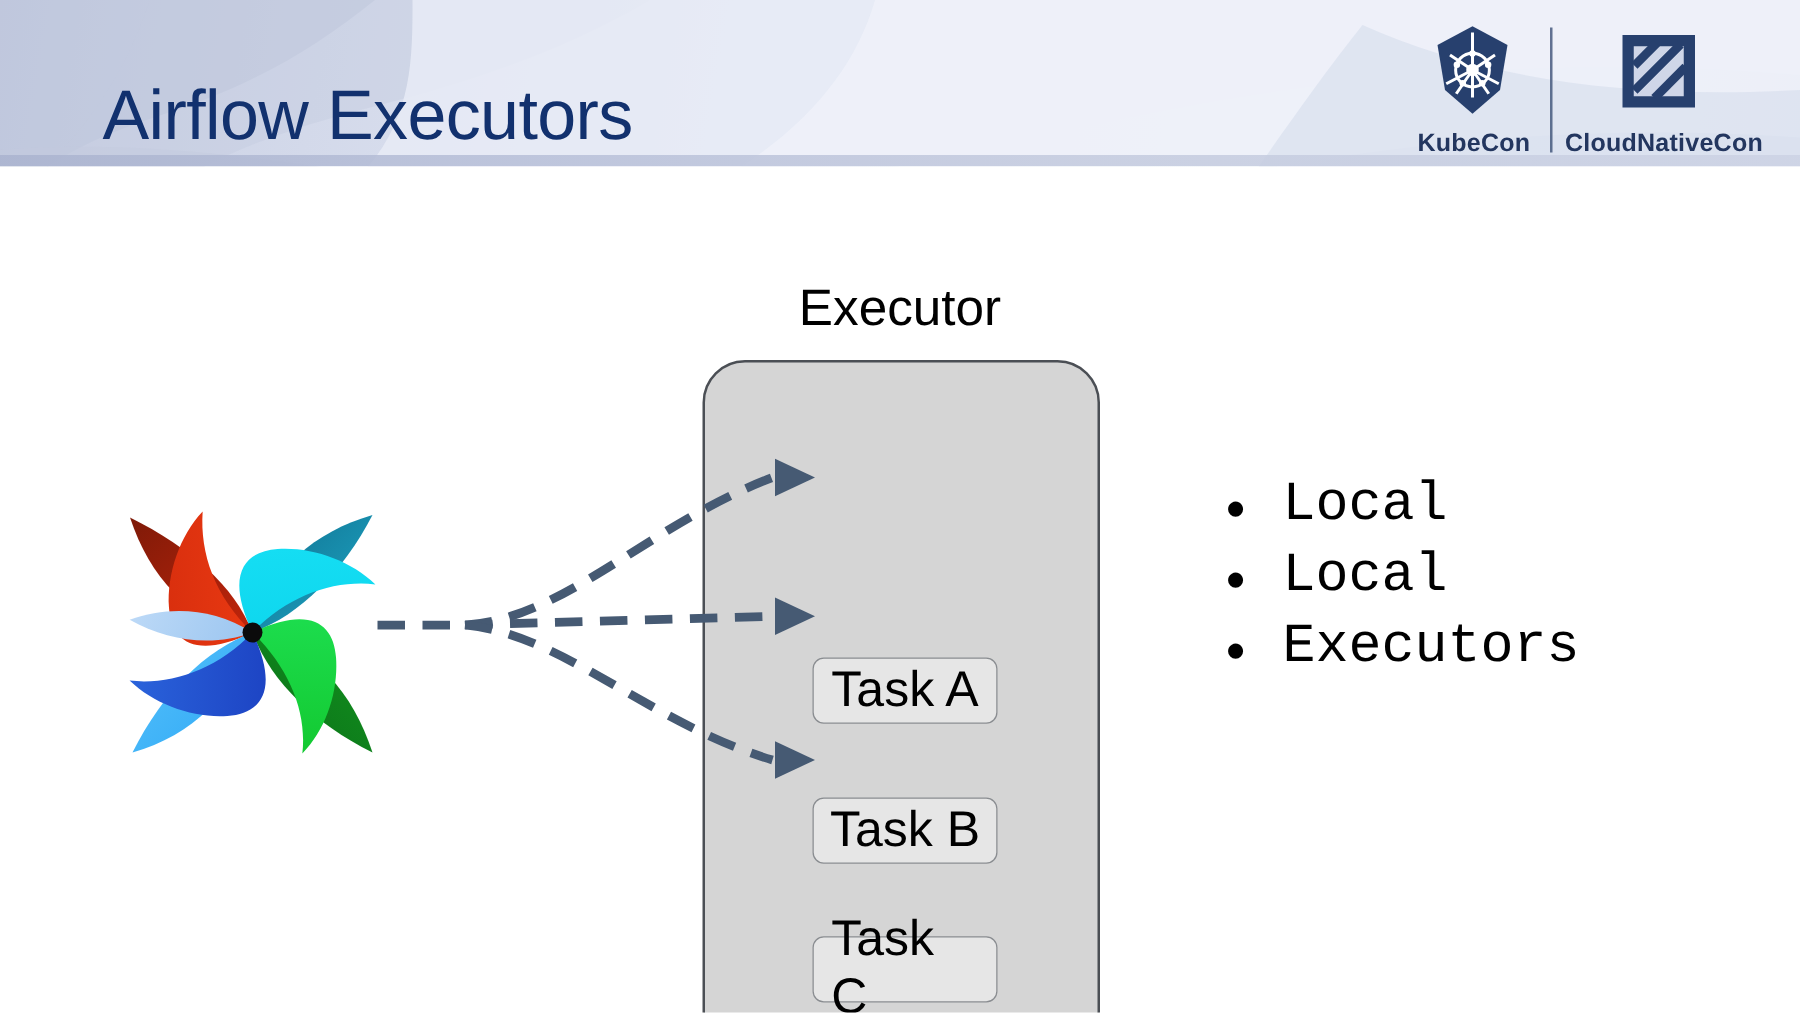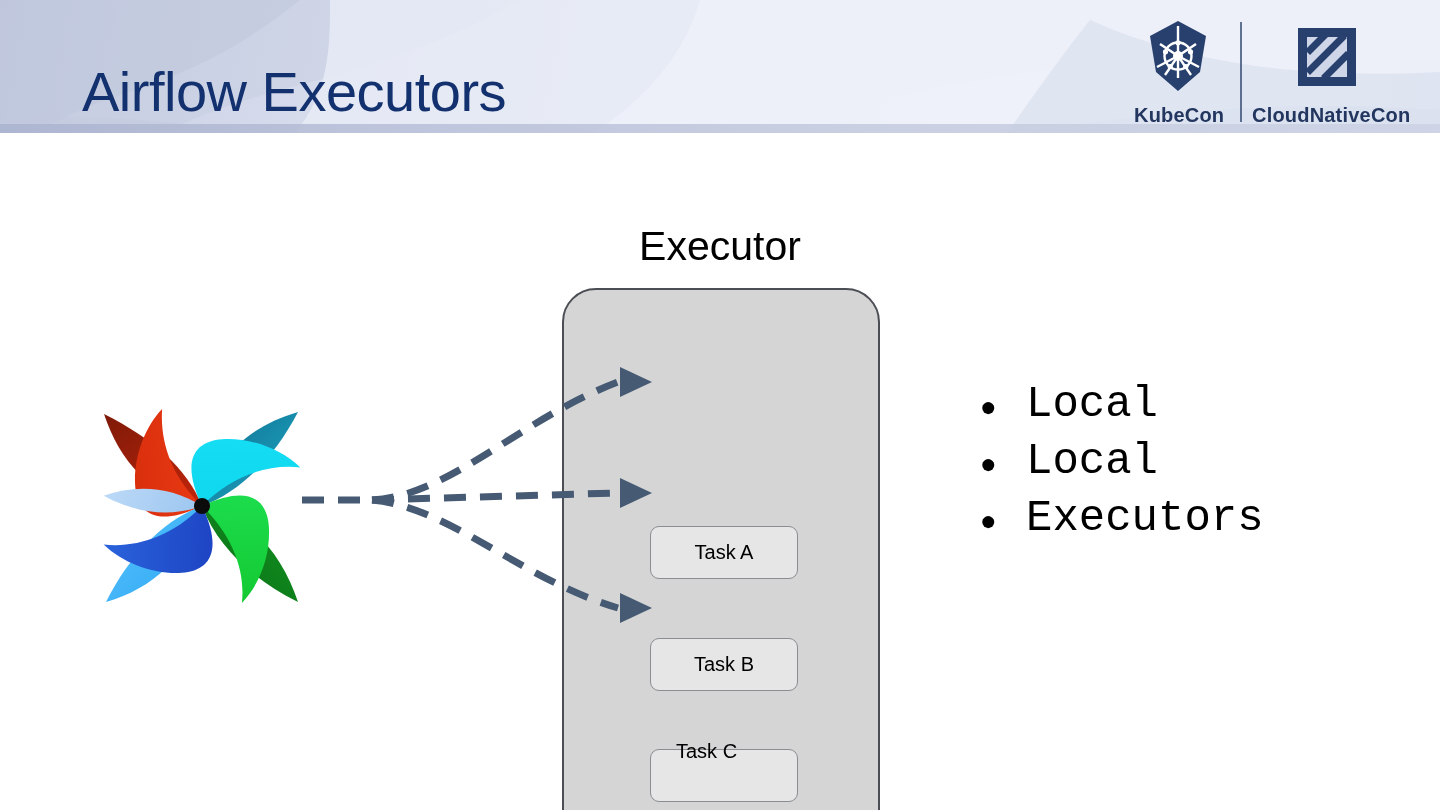--- a/index.html
+++ b/index.html
@@ -179,37 +179,37 @@
   }
 
   .task-box {
     position: absolute;
     width: 148px;
     height: 53px;
     background: #e6e6e6;
     border: 1.5px solid #8a8d91;
     border-radius: 9px;
     box-sizing: border-box;
-    font-size: 20px;
+    font-size: 40px;
     color: #000000;
     line-height: 50px;
     text-align: center;
     white-space: nowrap;
   }
   .task-a { left: 650px; top: 355px; }
   .task-b { left: 650px; top: 467px; }
 
   
   .task-c {
     left: 650px;
     top: 578px;
     text-align: left;
     white-space: normal;
     line-height: 46px;
-    padding-left: 25px;
+    padding-left: 14px;
     overflow: visible;
   }
   .task-c .task-c-text {
     display: block;
     position: relative;
     top: -22px;
     width: 100px;
     word-break: break-word;
   }
 

